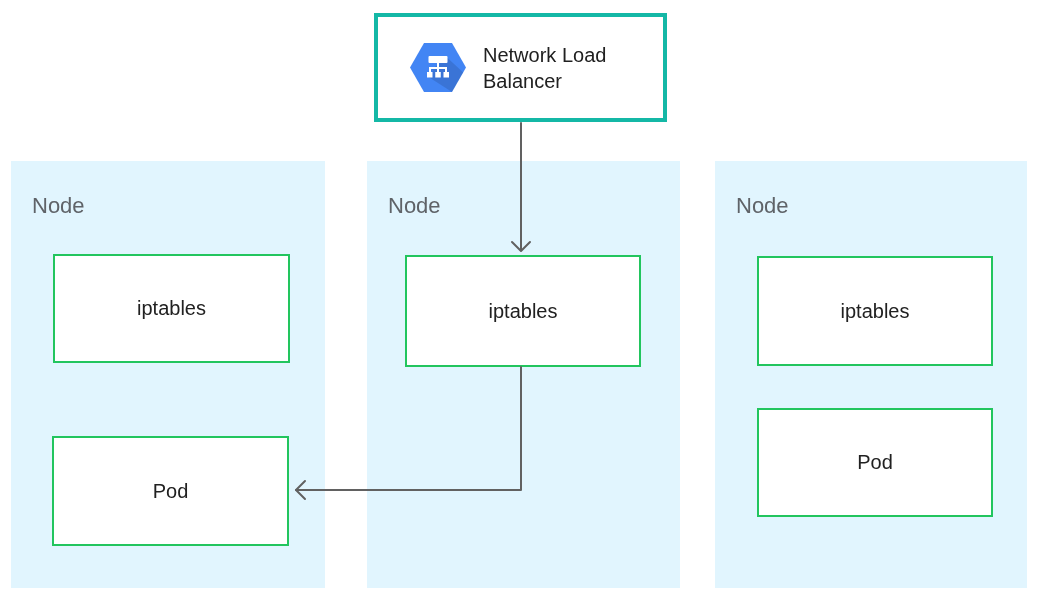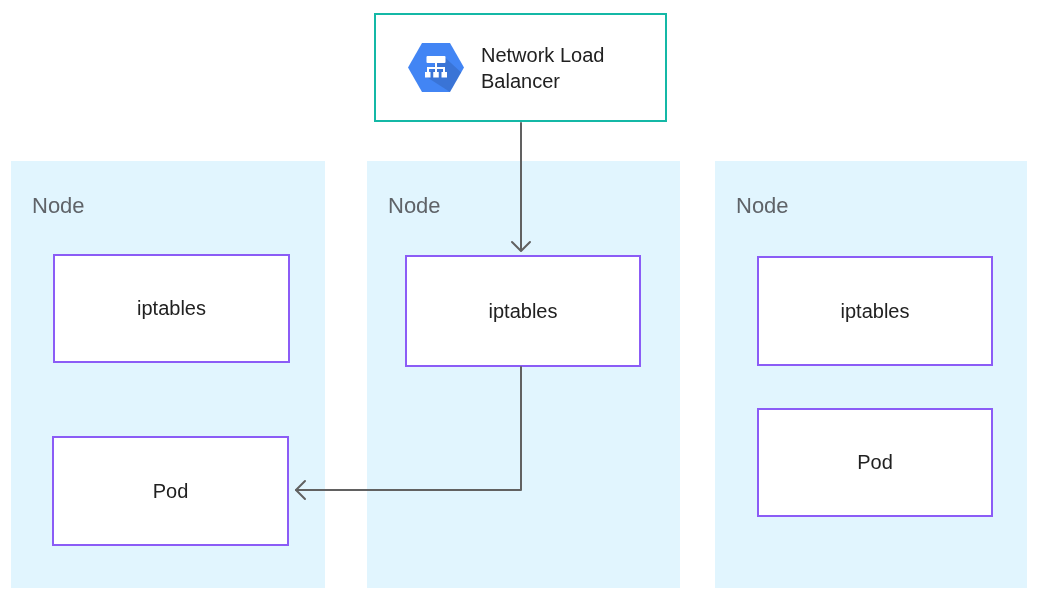--- a/index.html
+++ b/index.html
@@ -16,21 +16,21 @@
     overflow: hidden;
   }
   
   .nlb-box {
     position: absolute;
     left: 374px;
     top: 13px;
     width: 293px;
     height: 109px;
     background: #ffffff;
-    border: 2px solid #14b8a6;
+    border: 4px solid #14b8a6;
     box-sizing: border-box;
     display: flex;
     align-items: center;
   }
   .nlb-icon {
     width: 56px;
     height: 49px;
     margin-left: 32px;
     flex: 0 0 auto;
   }
@@ -55,21 +55,21 @@
     position: absolute;
     left: 21px;
     top: 32px;
     font-size: 22px;
     color: #5f6368;
   }
   
   .inner-box {
     position: absolute;
     background: #ffffff;
-    border: 2px solid #8b5cf6;
+    border: 2px solid #22c55e;
     box-sizing: border-box;
     display: flex;
     align-items: center;
     justify-content: center;
     font-size: 20px;
     color: #212121;
   }
   .left .iptables  { left: 42px; top: 93px;  width: 237px; height: 109px; }
   .left .pod       { left: 41px; top: 275px; width: 237px; height: 110px; }
   .mid .iptables   { left: 38px; top: 94px;  width: 236px; height: 112px; }

